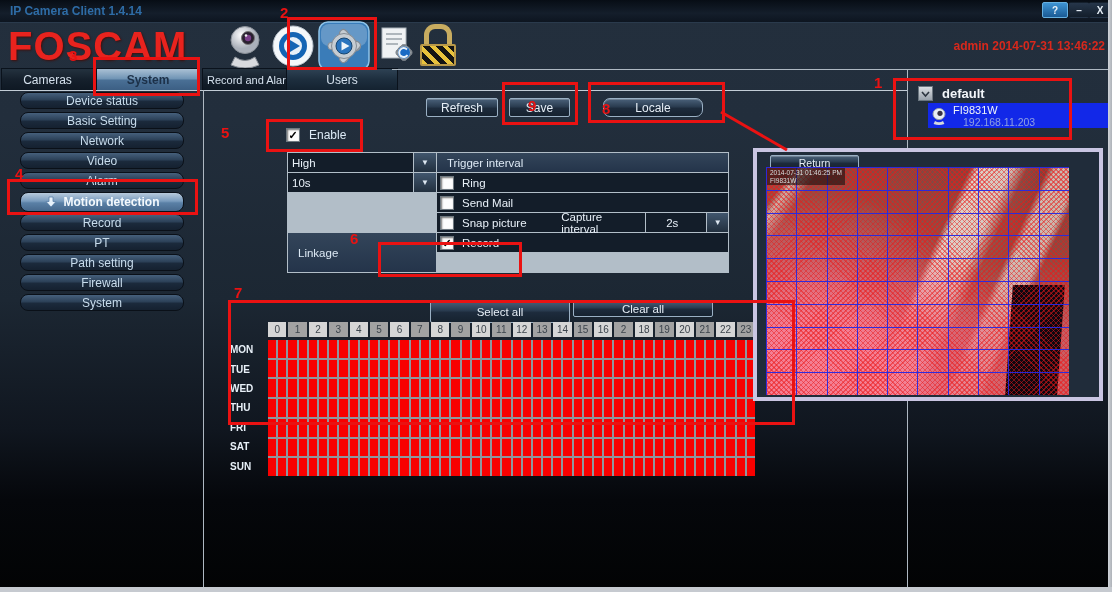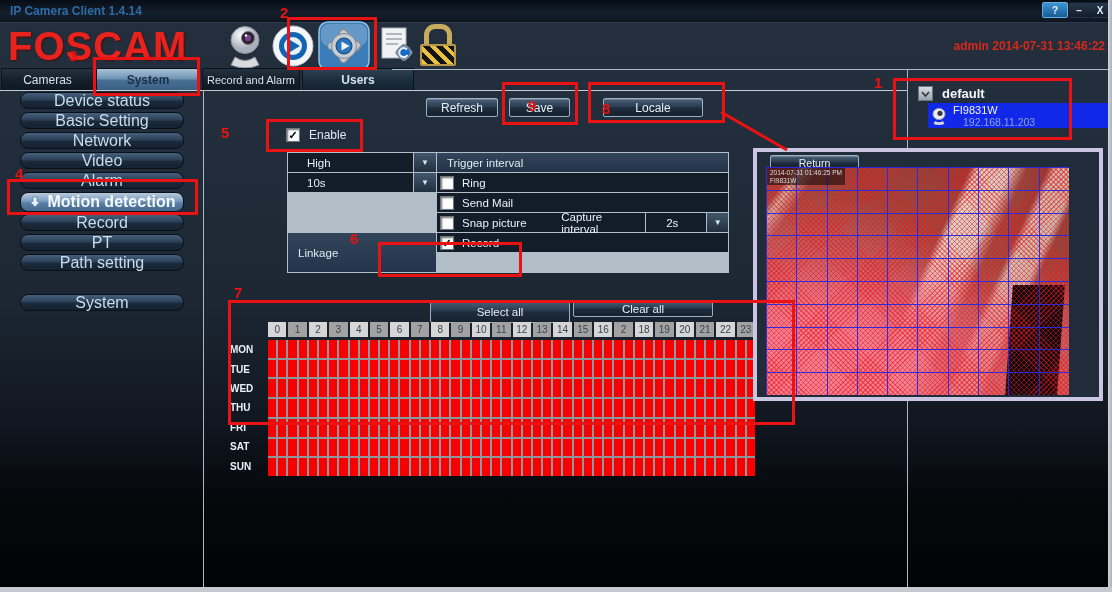--- a/index.html
+++ b/index.html
@@ -17,55 +17,55 @@
   
   #logo{left:8px;top:24px;font-size:40px;font-weight:bold;letter-spacing:1px;color:#e8231e;text-shadow:1px 1px 2px #40100e;}
   #admin-info{left:700px;top:39px;width:405px;text-align:right;font-size:12px;font-weight:bold;color:#d8281c;}
   .toolbar-icon{top:22px;}
   
   .tab{top:68px;height:22px;display:flex;align-items:center;justify-content:center;font-size:12px;color:#d4e0ec;
        background:linear-gradient(180deg,#24323f,#15202c 50%,#0e1823);border:1px solid #0a121c;border-bottom:none;box-sizing:border-box;}
   #tab-cameras{left:1px;width:93px;}
   #tab-system{left:96px;width:104px;background:linear-gradient(180deg,#aac0d4,#6e93b4 48%,#4a7096 52%,#3c5f84);color:#1c3048;font-weight:bold;}
   #tab-record{left:202px;width:98px;font-size:11px;}
-  #tab-users{left:302px;width:112px;background:linear-gradient(180deg,#2e4254,#1d2e3e 50%,#142230);font-weight:bold;}
+  #tab-users{left:286px;width:112px;background:linear-gradient(180deg,#2e4254,#1d2e3e 50%,#142230);}
   
   #line-undertabs{left:0;top:90px;width:907px;height:1px;background:#c2ccd6;}
   #line-topright{left:392px;top:69px;width:716px;height:1px;background:#aeb8c2;}
   #divider-left{left:203px;top:90px;width:1px;height:497px;background:#aeb8c2;}
   #divider-right{left:907px;top:69px;width:1px;height:518px;background:#aeb8c2;}
   #window-right{left:1108px;top:0;width:4px;height:592px;background:linear-gradient(90deg,#d0d4da,#aeb2b8);}
   #window-bottom{left:0;top:587px;width:1112px;height:5px;background:#c6cad0;}
   
   .side-item{left:20px;width:164px;height:17px;border-radius:8px;display:flex;align-items:center;justify-content:center;
-       font-size:16px;color:#c8dcec;background:linear-gradient(180deg,#46607c,#2c4158 45%,#1b2a3c 55%,#152130);
+       font-size:12px;color:#c8dcec;background:linear-gradient(180deg,#46607c,#2c4158 45%,#1b2a3c 55%,#152130);
        border:1px solid #0a1018;box-sizing:border-box;}
   .side-item.sel{height:20px;background:linear-gradient(180deg,#b8cadc,#7a9cbe 45%,#5a80a6 55%,#46688c);color:#f4f9fd;font-weight:bold;}
   .side-item.sel svg{margin-right:7px;}
   
   .btn{display:flex;align-items:center;justify-content:center;font-size:12px;color:#e6eef6;border-radius:2px;
        background:linear-gradient(180deg,#4a617a,#2a3c50 45%,#1d2b3c 55%,#16222f);
        border:1px solid #9ab0c4;box-sizing:border-box;box-shadow:inset 0 1px 0 rgba(255,255,255,.22);}
   #btn-refresh{left:426px;top:98px;width:72px;height:19px;}
   #btn-save{left:509px;top:98px;width:61px;height:19px;}
-  #btn-locale{left:603px;top:98px;width:100px;height:19px;}
+  #btn-locale{left:603px;top:98px;width:100px;height:19px;border-radius:7px;}
   #btn-selectall{left:430px;top:300px;width:140px;height:23px;font-size:11.5px;}
   #btn-clearall{left:573px;top:300px;width:140px;height:17px;font-size:11.5px;}
   
   .cb{width:12px;height:12px;background:#fdfdfd;border:1px solid #6e7880;box-shadow:inset 1px 1px 2px rgba(0,0,0,.55);
       display:flex;align-items:center;justify-content:center;flex:none;}
   .cb.checked::after{content:"\2713";color:#000;font-size:11px;font-weight:bold;line-height:10px;}
   
   #enable-row{left:286px;top:128px;display:flex;align-items:center;gap:9px;font-size:12px;color:#dceaf6;}
   
   #settings-table{left:287px;top:152px;display:grid;grid-template-columns:148px 291px;grid-auto-rows:19px;
       gap:1px;background:#b2bec8;border:1px solid #b2bec8;}
   .t-label{background:linear-gradient(180deg,#33455a,#24344a);color:#dce8f4;font-size:11.5px;display:flex;align-items:center;padding-left:10px;}
   .t-value{background:#131d29;color:#e8f0f8;font-size:11.5px;display:flex;align-items:center;}
-  .t-value .val-text{padding-left:19px;}
+  .t-value .val-text{padding-left:4px;}
   #linkage-label{grid-row:3/7;margin-top:40px;}
   .dd-arrow{margin-left:auto;width:23px;height:100%;background:linear-gradient(180deg,#41566d,#22303f);
       border-left:1px solid #b2bec8;display:flex;align-items:center;justify-content:center;color:#dce6f0;font-size:8px;box-sizing:border-box;}
   .opt-row{padding-left:3px;gap:8px;align-items:center;}
   .opt-row .opt-label{font-size:11.5px;}
   #snap-row .opt-label{width:72px;}
   #capture-label{margin-left:24px;}
   #capture-value{margin-left:auto;width:57px;height:100%;border-left:1px solid #b2bec8;display:flex;align-items:center;justify-content:center;box-sizing:border-box;}
   
   #sched-hours{left:268px;top:322px;width:487px;height:15px;display:grid;grid-template-columns:repeat(24,1fr);gap:2px;}
@@ -211,20 +211,21 @@
   <div class="abs side-item" style="top:172px;">Alarm</div>
   <div class="abs side-item sel" style="top:192px;">
     <svg width="12" height="12" viewBox="0 0 12 12">
       <path d="M4 1 h4 v4.5 h3 L6 11 1 5.5 h3 z" fill="#e8f2fb" stroke="#5a80a8" stroke-width="0.8"></path>
     </svg>
     <span>Motion detection</span>
   </div>
   <div class="abs side-item" style="top:214px;">Record</div>
   <div class="abs side-item" style="top:234px;">PT</div>
   <div class="abs side-item" style="top:254px;">Path setting</div>
+  <div class="abs side-item" style="top:274px;">Firewall</div>
   <div class="abs side-item" style="top:294px;">System</div>
 
   <div class="abs btn" id="btn-refresh">Refresh</div>
   <div class="abs btn" id="btn-save">Save</div>
   <div class="abs btn" id="btn-locale">Locale</div>
 
   <div class="abs" id="enable-row">
     <div class="cb checked"></div>
     <span>Enable</span>
   </div>

